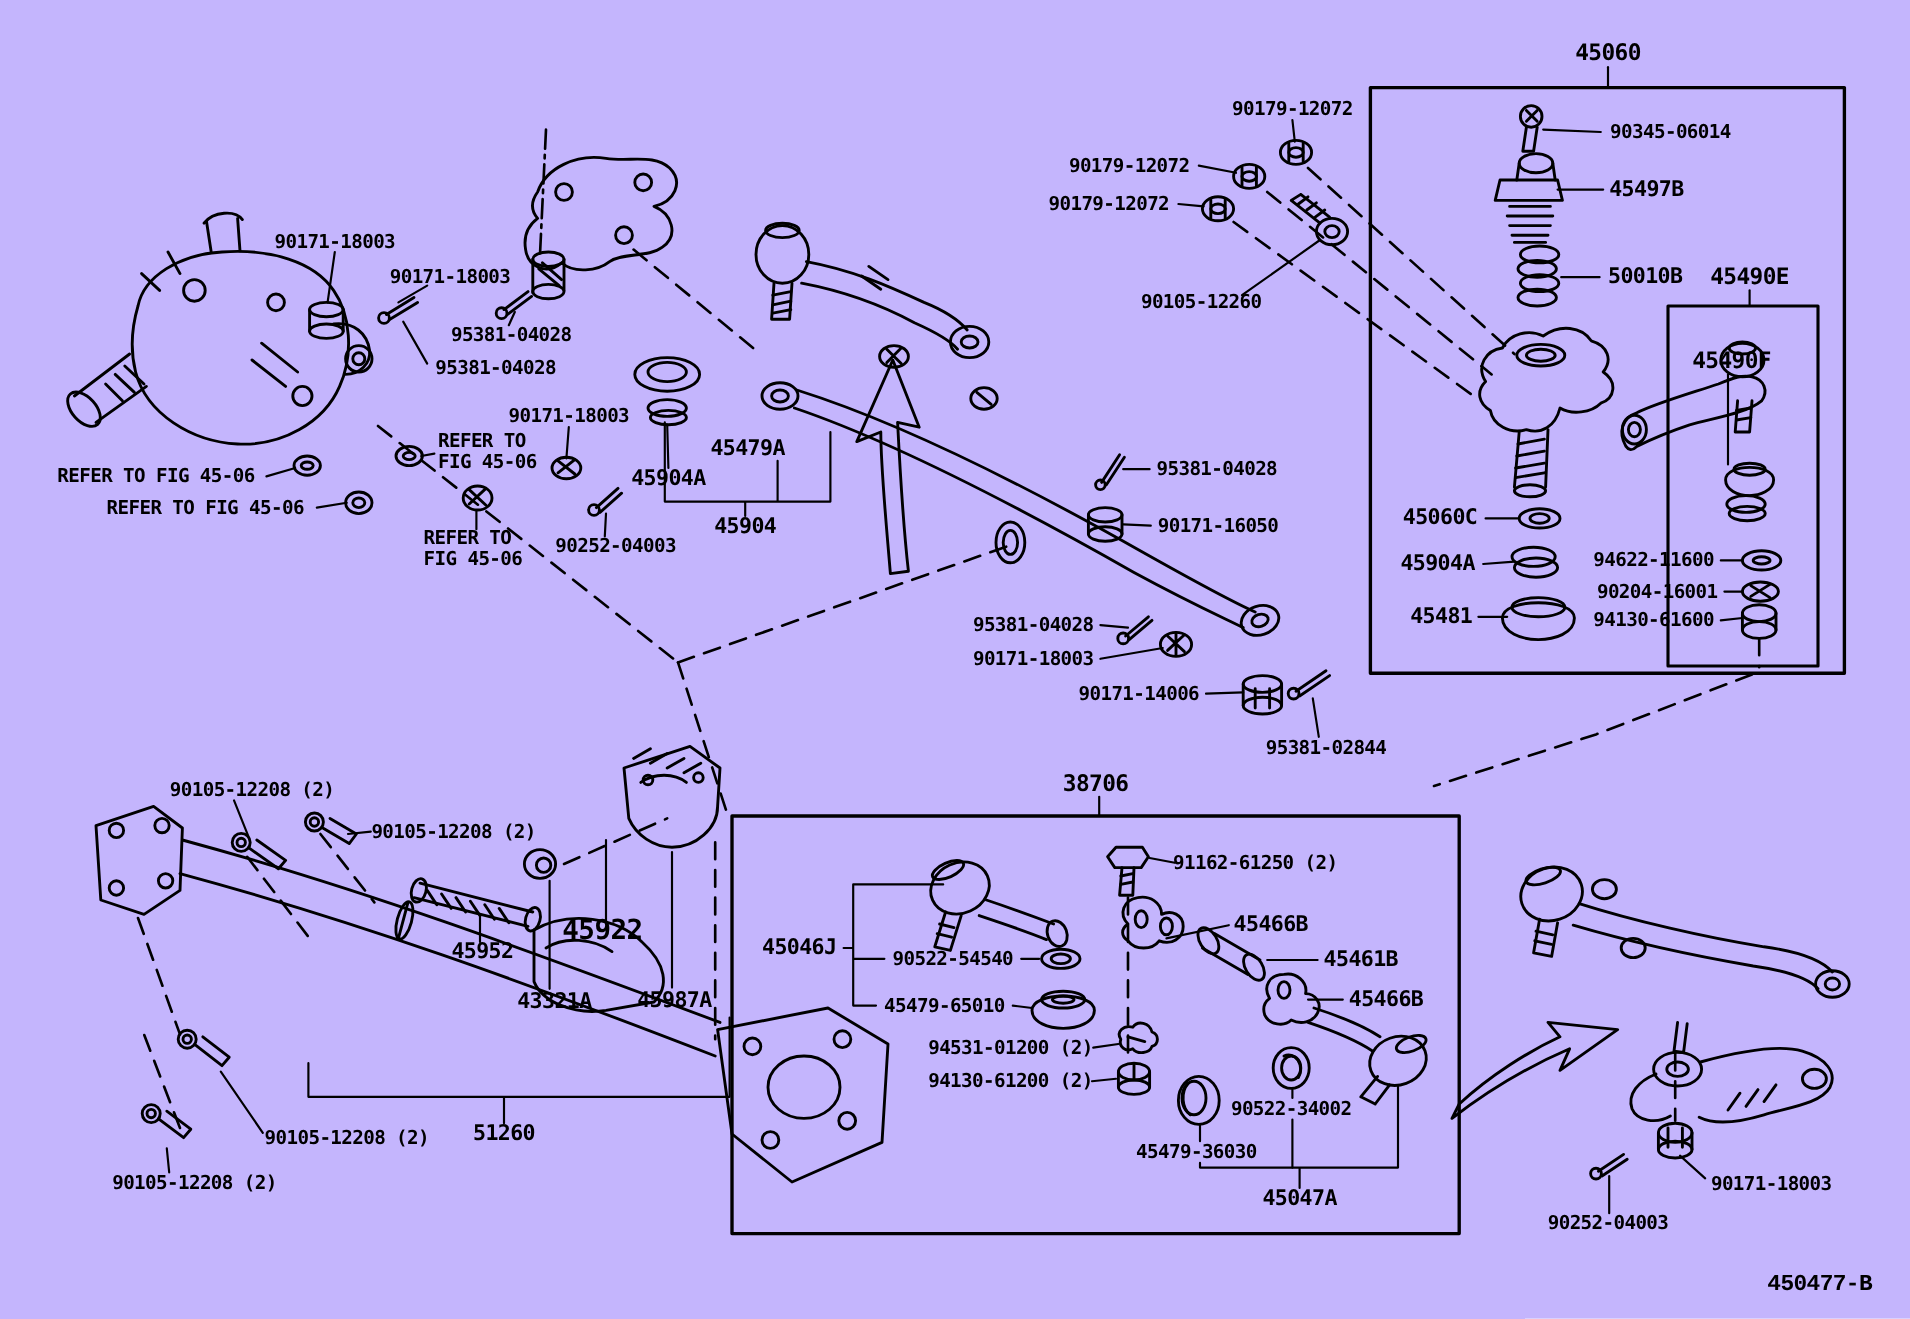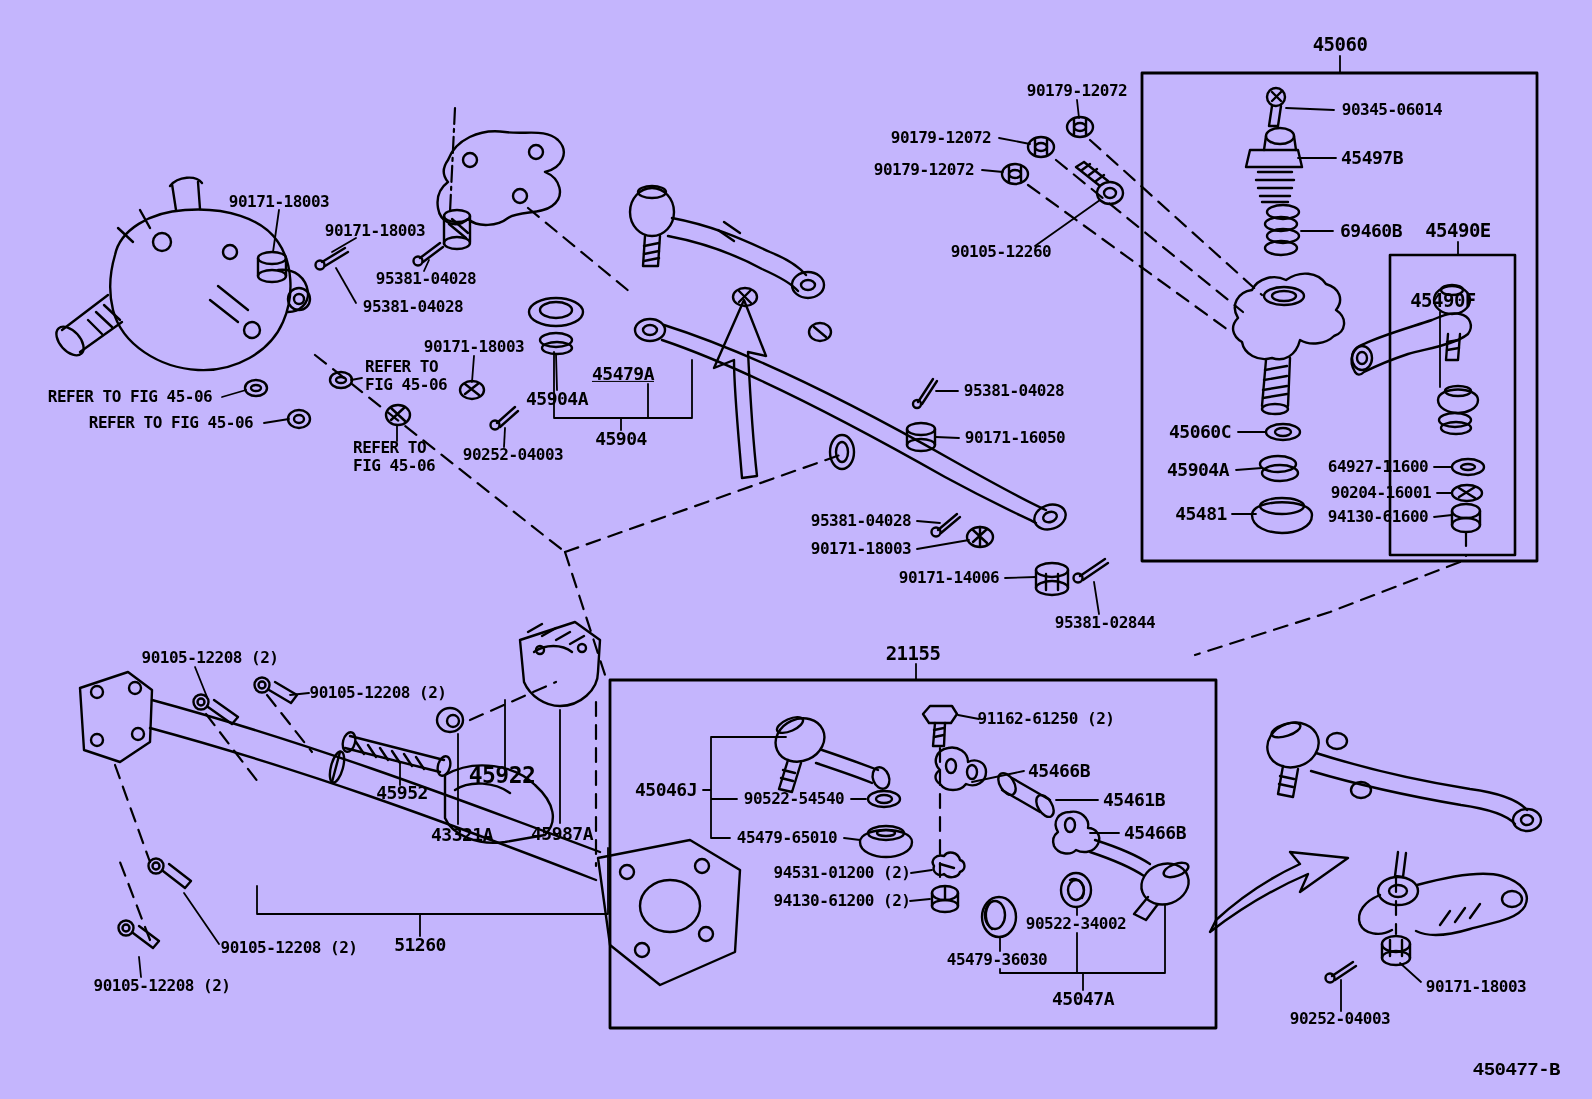--- a/index.html
+++ b/index.html
@@ -388,55 +388,55 @@
         <path d="M219,944 L184,893"></path>
         <path d="M141,977 L139,957"></path>
         <path d="M1421,982 L1400,963"></path>
         <path d="M1341,1011 L1341,980"></path>
       </g>
     </g>
   </svg>
 
   <div id="labels-layer">
       <div class="part-label" style="left: 1340px; top: 45px; font-size: 19px; transform: translate(-50%, -50%);">45060</div>
-      <div class="part-label" style="left: 913px; top: 654px; font-size: 19px; transform: translate(-50%, -50%);">21155</div>
+      <div class="part-label" style="left: 913px; top: 654px; font-size: 19px; transform: translate(-50%, -50%);">38706</div>
       <div class="part-label" style="left: 1392px; top: 110px; transform: translate(-50%, -50%);">90345-06014</div>
       <div class="part-label" style="left: 1372px; top: 158px; font-size: 18px; transform: translate(-50%, -50%);">45497B</div>
-      <div class="part-label" style="left: 1371px; top: 231px; font-size: 18px; transform: translate(-50%, -50%);">69460B</div>
+      <div class="part-label" style="left: 1371px; top: 231px; font-size: 18px; transform: translate(-50%, -50%);">50010B</div>
       <div class="part-label" style="left: 1458px; top: 231px; font-size: 19px; transform: translate(-50%, -50%);">45490E</div>
       <div class="part-label" style="left: 1443px; top: 301px; font-size: 19px; transform: translate(-50%, -50%);">45490F</div>
       <div class="part-label" style="left: 1077px; top: 91px; transform: translate(-50%, -50%);">90179-12072</div>
       <div class="part-label" style="left: 941px; top: 138px; transform: translate(-50%, -50%);">90179-12072</div>
       <div class="part-label" style="left: 924px; top: 170px; transform: translate(-50%, -50%);">90179-12072</div>
       <div class="part-label" style="left: 1001px; top: 252px; transform: translate(-50%, -50%);">90105-12260</div>
       <div class="part-label" style="left: 279px; top: 202px; transform: translate(-50%, -50%);">90171-18003</div>
       <div class="part-label" style="left: 375px; top: 231px; transform: translate(-50%, -50%);">90171-18003</div>
       <div class="part-label" style="left: 426px; top: 279px; transform: translate(-50%, -50%);">95381-04028</div>
       <div class="part-label" style="left: 413px; top: 307px; transform: translate(-50%, -50%);">95381-04028</div>
       <div class="part-label" style="left: 130px; top: 397px; transform: translate(-50%, -50%);">REFER TO FIG 45-06</div>
       <div class="part-label" style="left: 171px; top: 423px; transform: translate(-50%, -50%);">REFER TO FIG 45-06</div>
       <div class="part-label" style="left: 365px; top: 376px; transform: translate(0px, -50%);">REFER TO
 FIG 45-06</div>
       <div class="part-label" style="left: 353px; top: 457px; transform: translate(0px, -50%);">REFER TO
 FIG 45-06</div>
       <div class="part-label" style="left: 474px; top: 347px; transform: translate(-50%, -50%);">90171-18003</div>
       <div class="part-label" style="left: 557px; top: 399px; font-size: 18px; transform: translate(-50%, -50%);">45904A</div>
-      <div class="part-label" style="left: 623px; top: 374px; font-size: 18px; transform: translate(-50%, -50%); text-decoration: underline;">45479A</div>
+      <div class="part-label" style="left: 623px; top: 374px; font-size: 18px; transform: translate(-50%, -50%);">45479A</div>
       <div class="part-label" style="left: 621px; top: 439px; font-size: 18px; transform: translate(-50%, -50%);">45904</div>
       <div class="part-label" style="left: 513px; top: 455px; transform: translate(-50%, -50%);">90252-04003</div>
       <div class="part-label" style="left: 1014px; top: 391px; transform: translate(-50%, -50%);">95381-04028</div>
       <div class="part-label" style="left: 1015px; top: 438px; transform: translate(-50%, -50%);">90171-16050</div>
       <div class="part-label" style="left: 861px; top: 521px; transform: translate(-50%, -50%);">95381-04028</div>
       <div class="part-label" style="left: 861px; top: 549px; transform: translate(-50%, -50%);">90171-18003</div>
       <div class="part-label" style="left: 949px; top: 578px; transform: translate(-50%, -50%);">90171-14006</div>
       <div class="part-label" style="left: 1105px; top: 623px; transform: translate(-50%, -50%);">95381-02844</div>
       <div class="part-label" style="left: 1200px; top: 432px; font-size: 18px; transform: translate(-50%, -50%);">45060C</div>
       <div class="part-label" style="left: 1198px; top: 470px; font-size: 18px; transform: translate(-50%, -50%);">45904A</div>
       <div class="part-label" style="left: 1201px; top: 514px; font-size: 18px; transform: translate(-50%, -50%);">45481</div>
-      <div class="part-label" style="left: 1378px; top: 467px; transform: translate(-50%, -50%);">64927-11600</div>
+      <div class="part-label" style="left: 1378px; top: 467px; transform: translate(-50%, -50%);">94622-11600</div>
       <div class="part-label" style="left: 1381px; top: 493px; transform: translate(-50%, -50%);">90204-16001</div>
       <div class="part-label" style="left: 1378px; top: 517px; transform: translate(-50%, -50%);">94130-61600</div>
       <div class="part-label" style="left: 1046px; top: 719px; transform: translate(-50%, -50%);">91162-61250 (2)</div>
       <div class="part-label" style="left: 1059px; top: 771px; font-size: 18px; transform: translate(-50%, -50%);">45466B</div>
       <div class="part-label" style="left: 666px; top: 790px; font-size: 18px; transform: translate(-50%, -50%);">45046J</div>
       <div class="part-label" style="left: 794px; top: 799px; transform: translate(-50%, -50%);">90522-54540</div>
       <div class="part-label" style="left: 1134px; top: 800px; font-size: 18px; transform: translate(-50%, -50%);">45461B</div>
       <div class="part-label" style="left: 787px; top: 838px; transform: translate(-50%, -50%);">45479-65010</div>
       <div class="part-label" style="left: 1155px; top: 833px; font-size: 18px; transform: translate(-50%, -50%);">45466B</div>
       <div class="part-label" style="left: 842px; top: 873px; transform: translate(-50%, -50%);">94531-01200 (2)</div>

